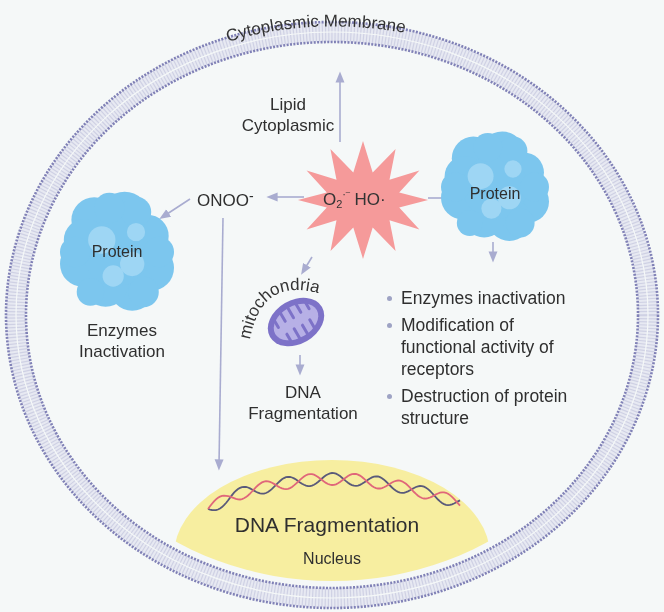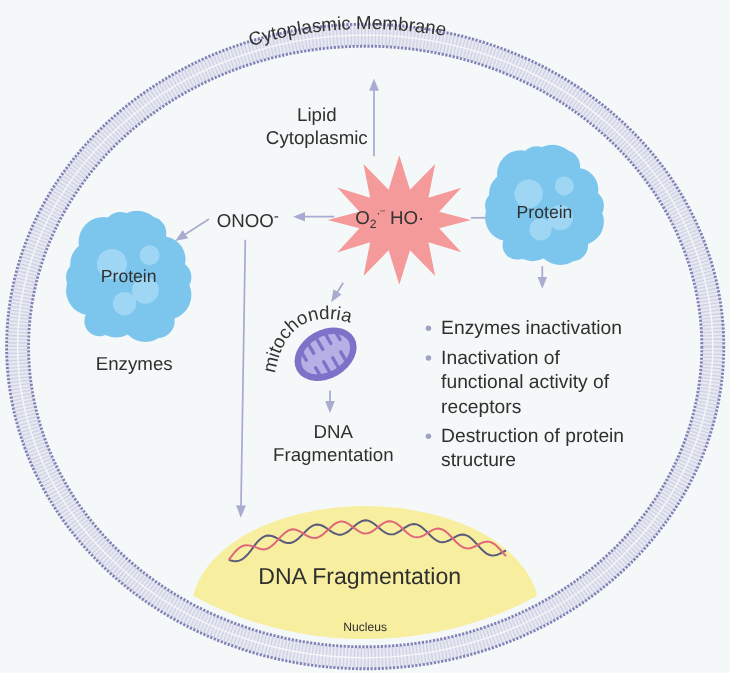--- a/index.html
+++ b/index.html
@@ -137,29 +137,30 @@
   <div><span>O</span><sub>2</sub><sup>·⁻</sup> <span>HO·</span></div>
 </div>
 
 <div class="lbl" style="left:197px; top:186px;">
   <span>ONOO</span><sup style="font-size:14px; vertical-align:5px;">-</sup>
 </div>
 
 <div class="lbl" style="left:82px; top:241px; width:70px; font-size:16px;">Protein</div>
 <div class="lbl" style="left:62px; top:320px; width:120px;">
   <span class="lbl-block">Enzymes</span>
+  <span class="lbl-block">Inactivation</span>
 </div>
 
 <div class="lbl" style="left:460px; top:183px; width:70px; font-size:16px;">Protein</div>
 
 <ul class="blist">
   <li><span class="dot"></span><span>Enzymes inactivation</span></li>
-  <li><span class="dot"></span><span>Inactivation of</span><br><span>functional activity of</span><br><span>receptors</span></li>
+  <li><span class="dot"></span><span>Modification of</span><br><span>functional activity of</span><br><span>receptors</span></li>
   <li><span class="dot"></span><span>Destruction of protein</span><br><span>structure</span></li>
 </ul>
 
 <div class="lbl" style="left:240px; top:382px; width:126px;">
   <span class="lbl-block">DNA</span>
   <span class="lbl-block">Fragmentation</span>
 </div>
 
 <div class="lbl" style="left:222px; top:514px; width:210px; font-size:21px;">DNA Fragmentation</div>
-<div class="lbl" style="left:282px; top:548px; width:100px; font-size:11px;margin-top:13px;">Nucleus</div>
+<div class="lbl" style="left:282px; top:548px; width:100px; font-size:16px;">Nucleus</div>
 
 </body></html>

